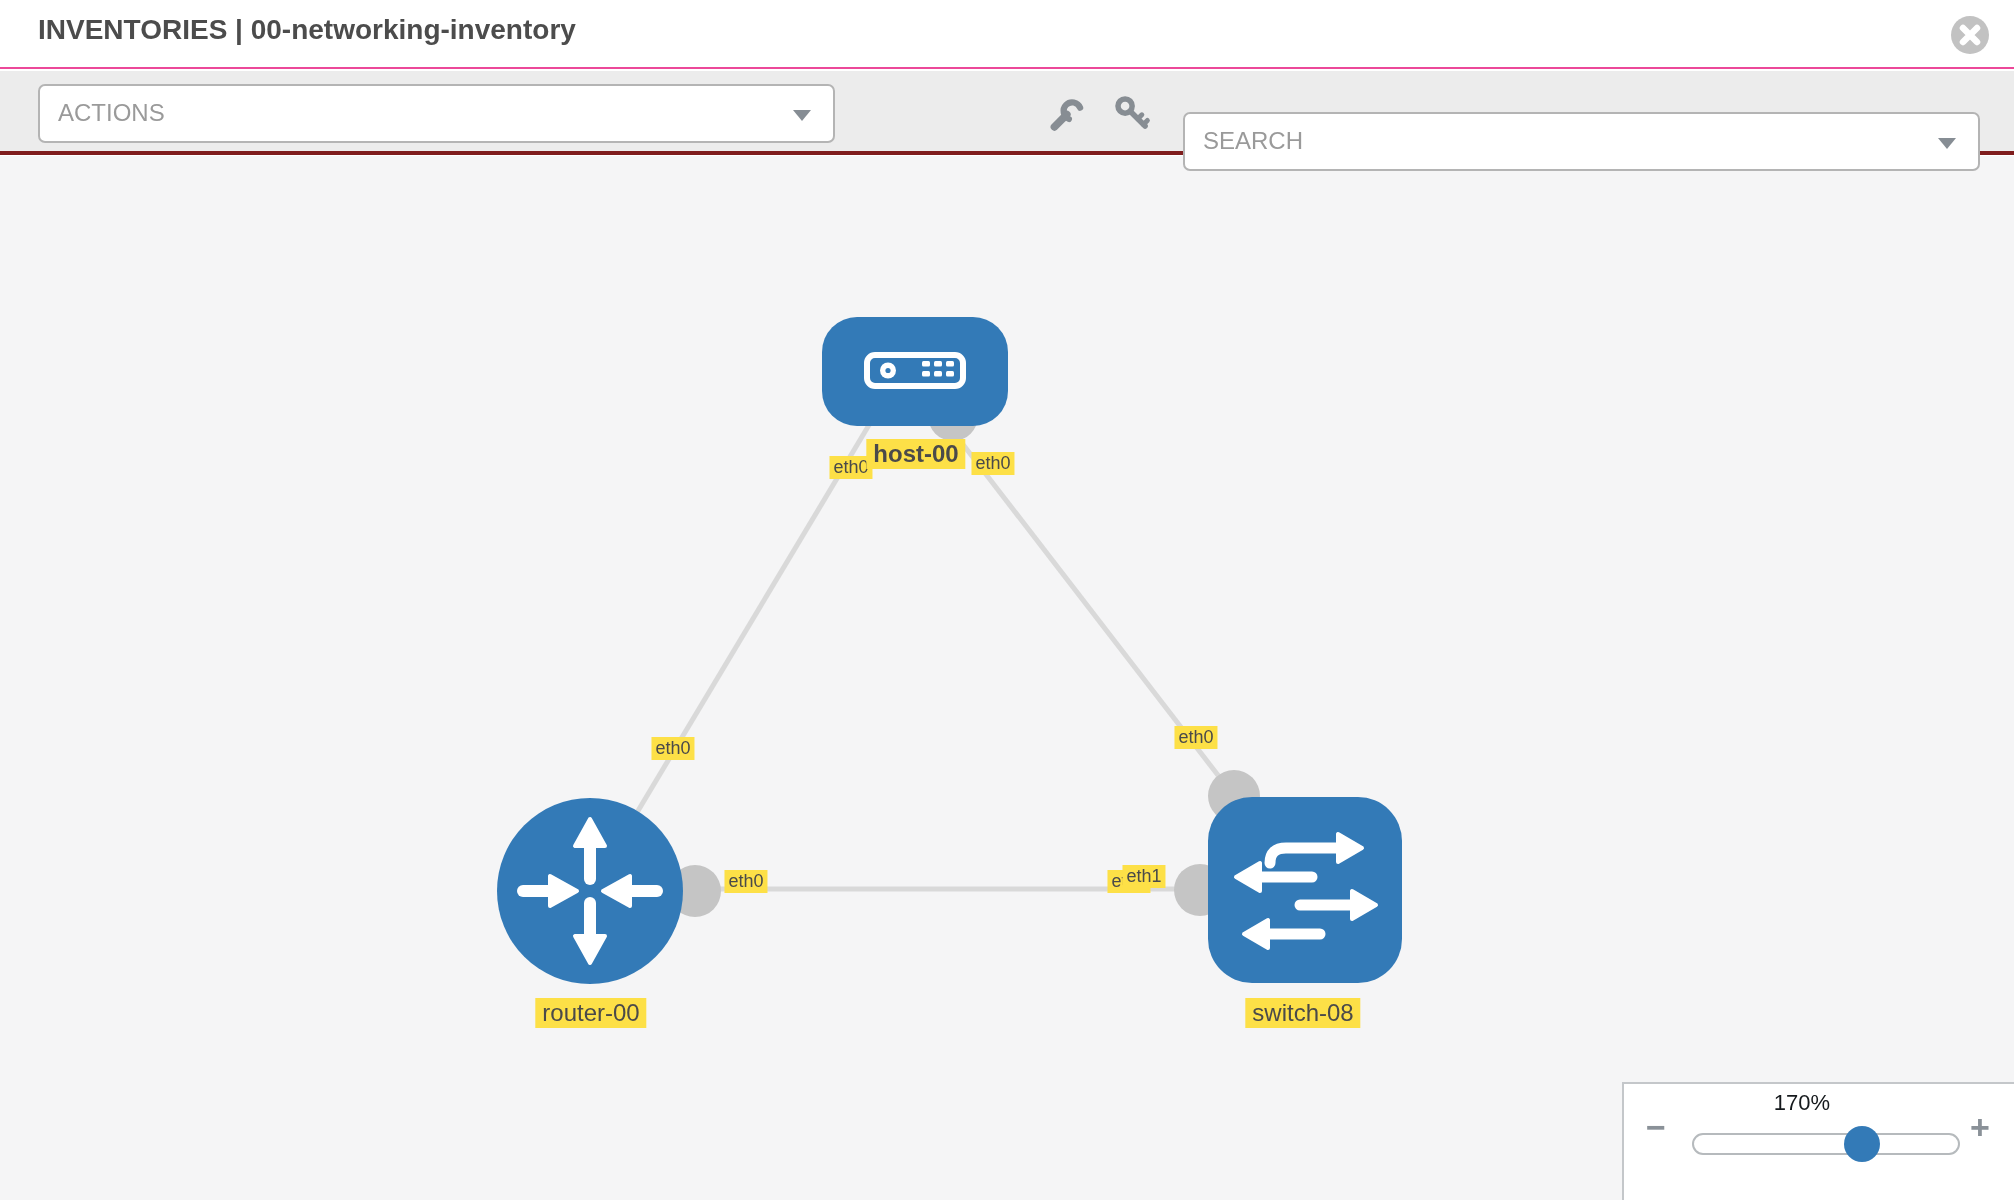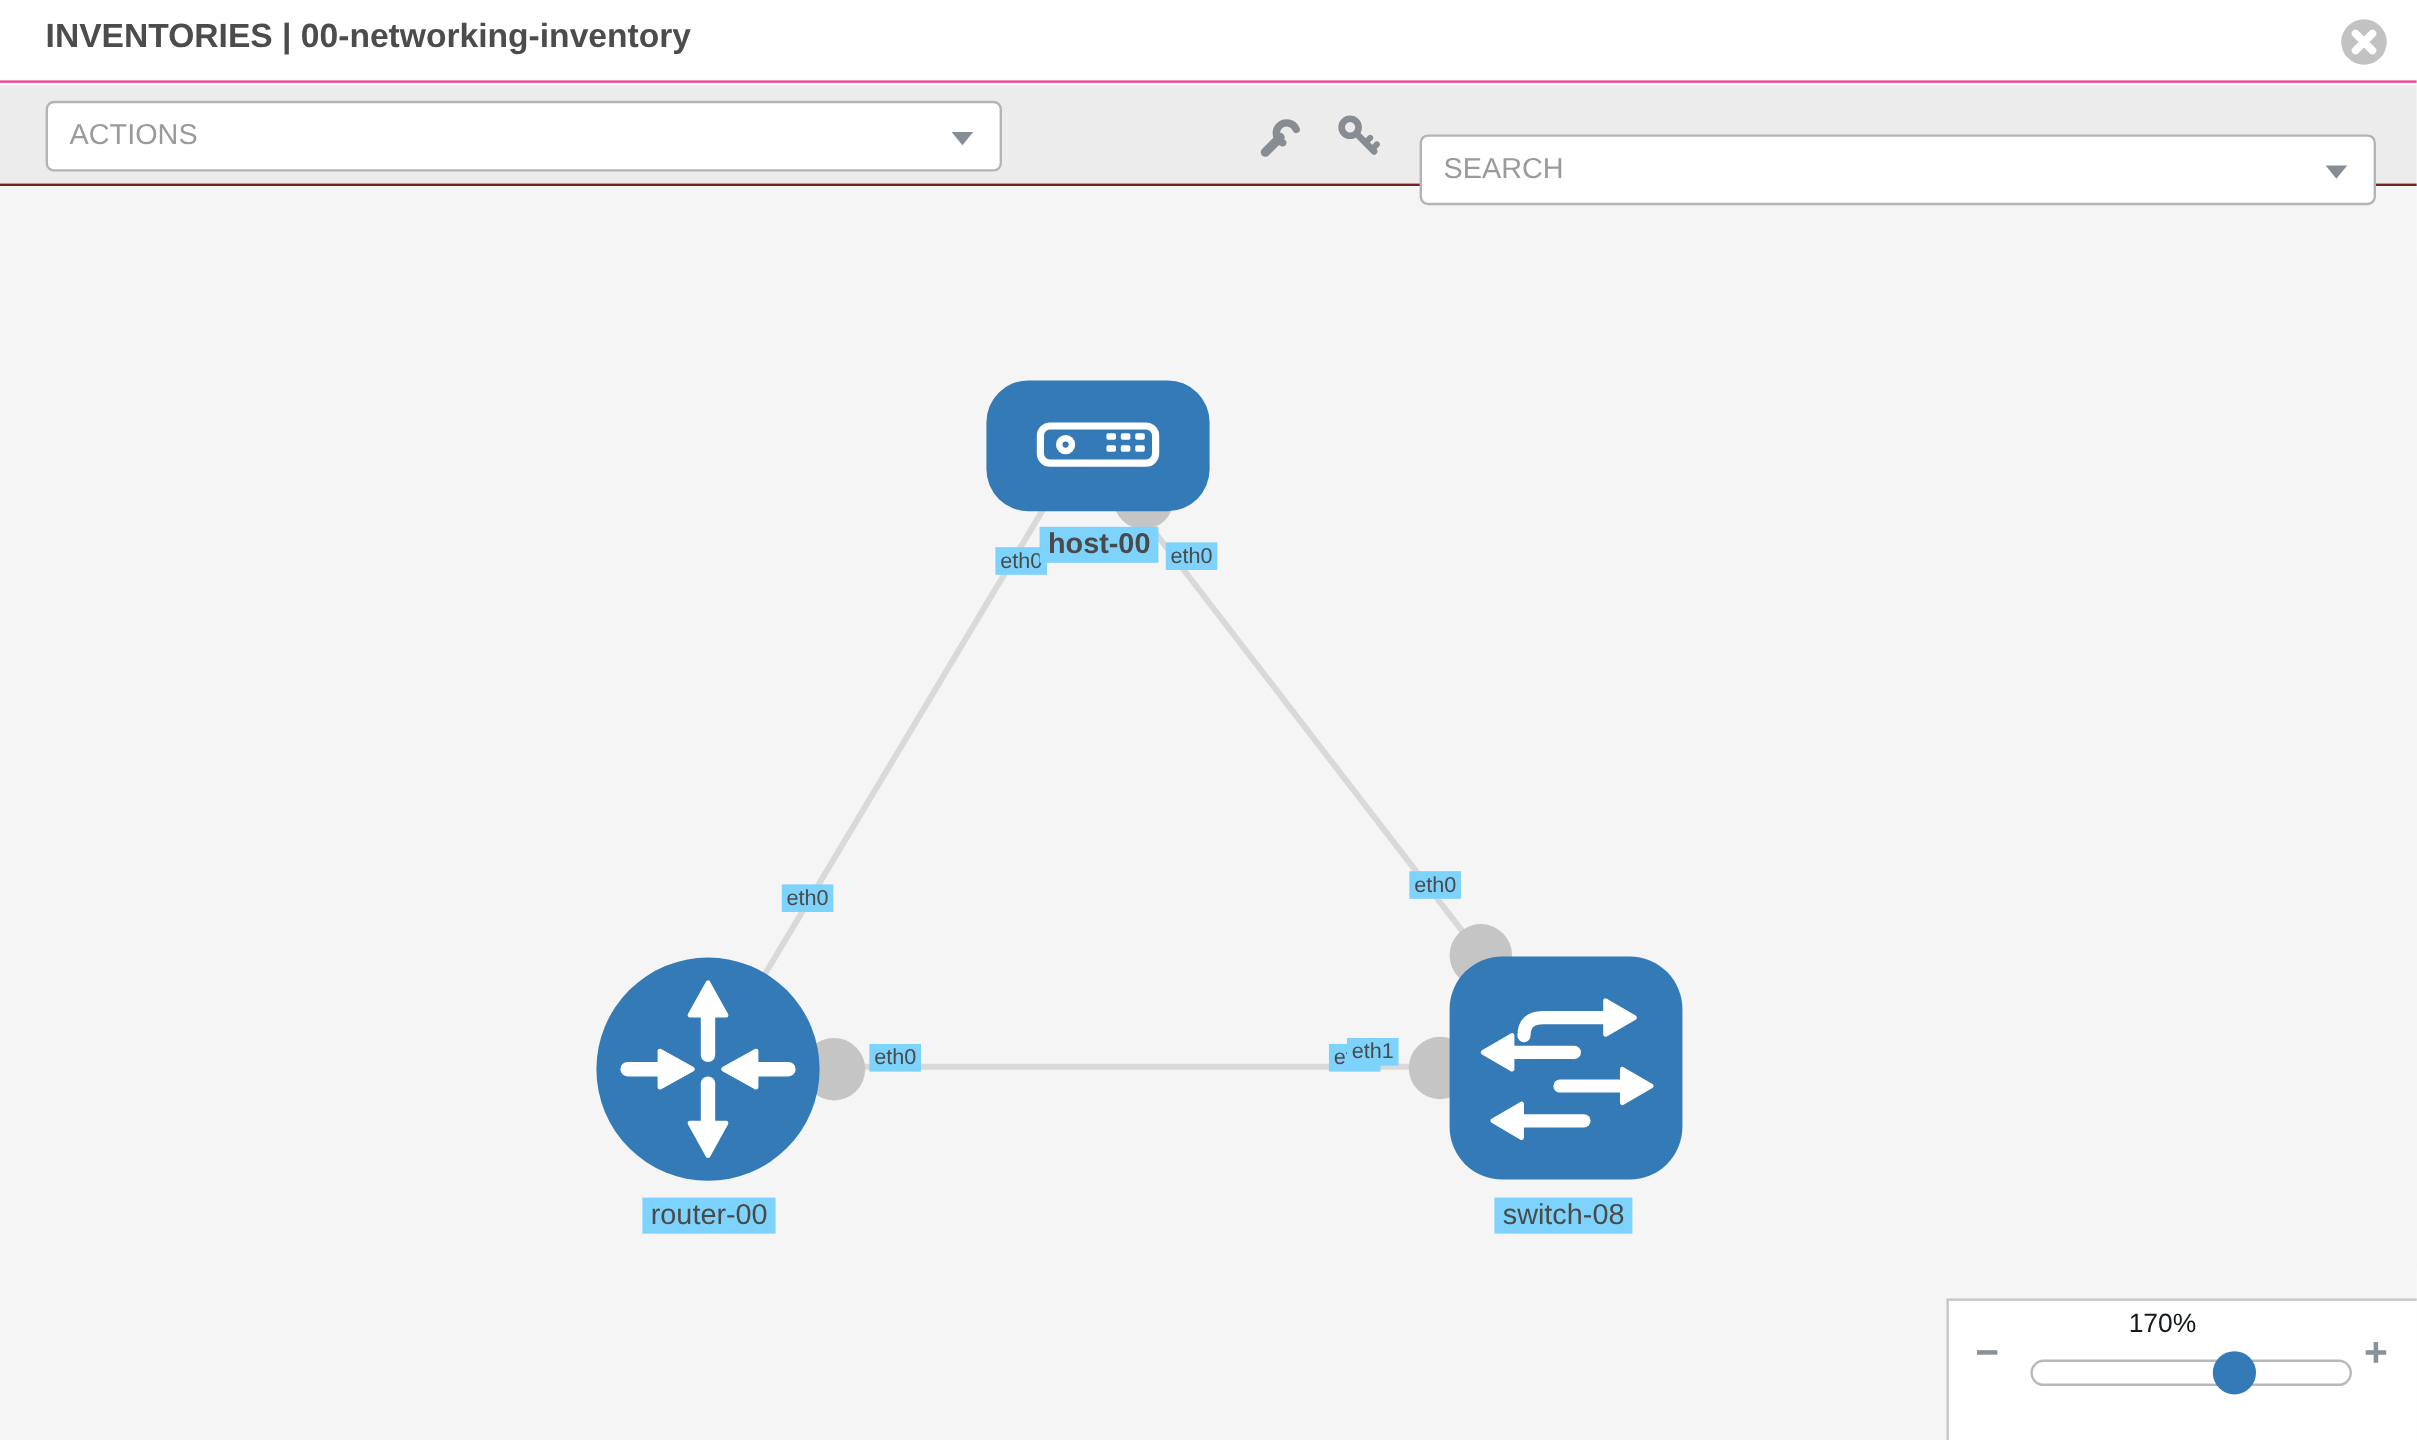--- a/index.html
+++ b/index.html
@@ -4,35 +4,35 @@
 <style>
   html,body{margin:0;padding:0;background:#fff;}
   .app{position:relative;width:2014px;height:1200px;overflow:hidden;
        font-family:"Liberation Sans","DejaVu Sans",sans-serif;}
 
   
   .canvas-bg{position:absolute;left:0;top:156px;right:0;bottom:0;background:#f5f5f6;}
   svg.topology{position:absolute;left:0;top:0;width:2014px;height:1200px;}
 
   
-  .diagram-label{position:absolute;background:#7dd3fc;color:#4a4a4a;white-space:nowrap;
+  .diagram-label{position:absolute;background:#fde047;color:#4a4a4a;white-space:nowrap;
                  transform:translateX(-50%);line-height:1.15;text-align:right;}
   .node-label{font-size:24px;padding:1px 7px;z-index:3;}
   .iface-label{font-size:18px;padding:1px 4px;z-index:2;}
 
   
   .header{position:absolute;left:0;top:0;width:100%;height:69px;background:#fff;
           border-bottom:2px solid #ec4899;box-sizing:border-box;z-index:10;}
   .header-title{position:absolute;left:38px;top:14px;font-size:28px;font-weight:700;color:#4c4c4c;}
   .close-btn{position:absolute;right:24px;top:15px;width:40px;height:40px;border:none;
              background:transparent;padding:0;cursor:pointer;}
 
   
   .toolbar{position:absolute;left:0;top:71px;width:100%;height:84px;background:#ececec;
-           border-bottom:2px solid #7f1d1d;box-sizing:border-box;z-index:10;}
+           border-bottom:4px solid #7f1d1d;box-sizing:border-box;z-index:10;}
   .dropdown{position:absolute;top:13px;height:59px;width:797px;background:#fff;
             border:2px solid #b4b4b4;border-radius:7px;box-sizing:border-box;cursor:pointer;}
   .dropdown .dd-text{position:absolute;left:18px;top:13px;font-size:24px;color:#9a9a9a;}
   .caret{position:absolute;right:22px;top:24px;width:0;height:0;
          border-left:9px solid transparent;border-right:9px solid transparent;
          border-top:11px solid #868d94;}
   .actions-dd{left:38px;}
   .search-dd{left:1183px;margin-top:28px;}
   .tool-icon-btn{position:absolute;top:22px;width:44px;height:42px;border:none;
                  background:transparent;padding:0;cursor:pointer;}

